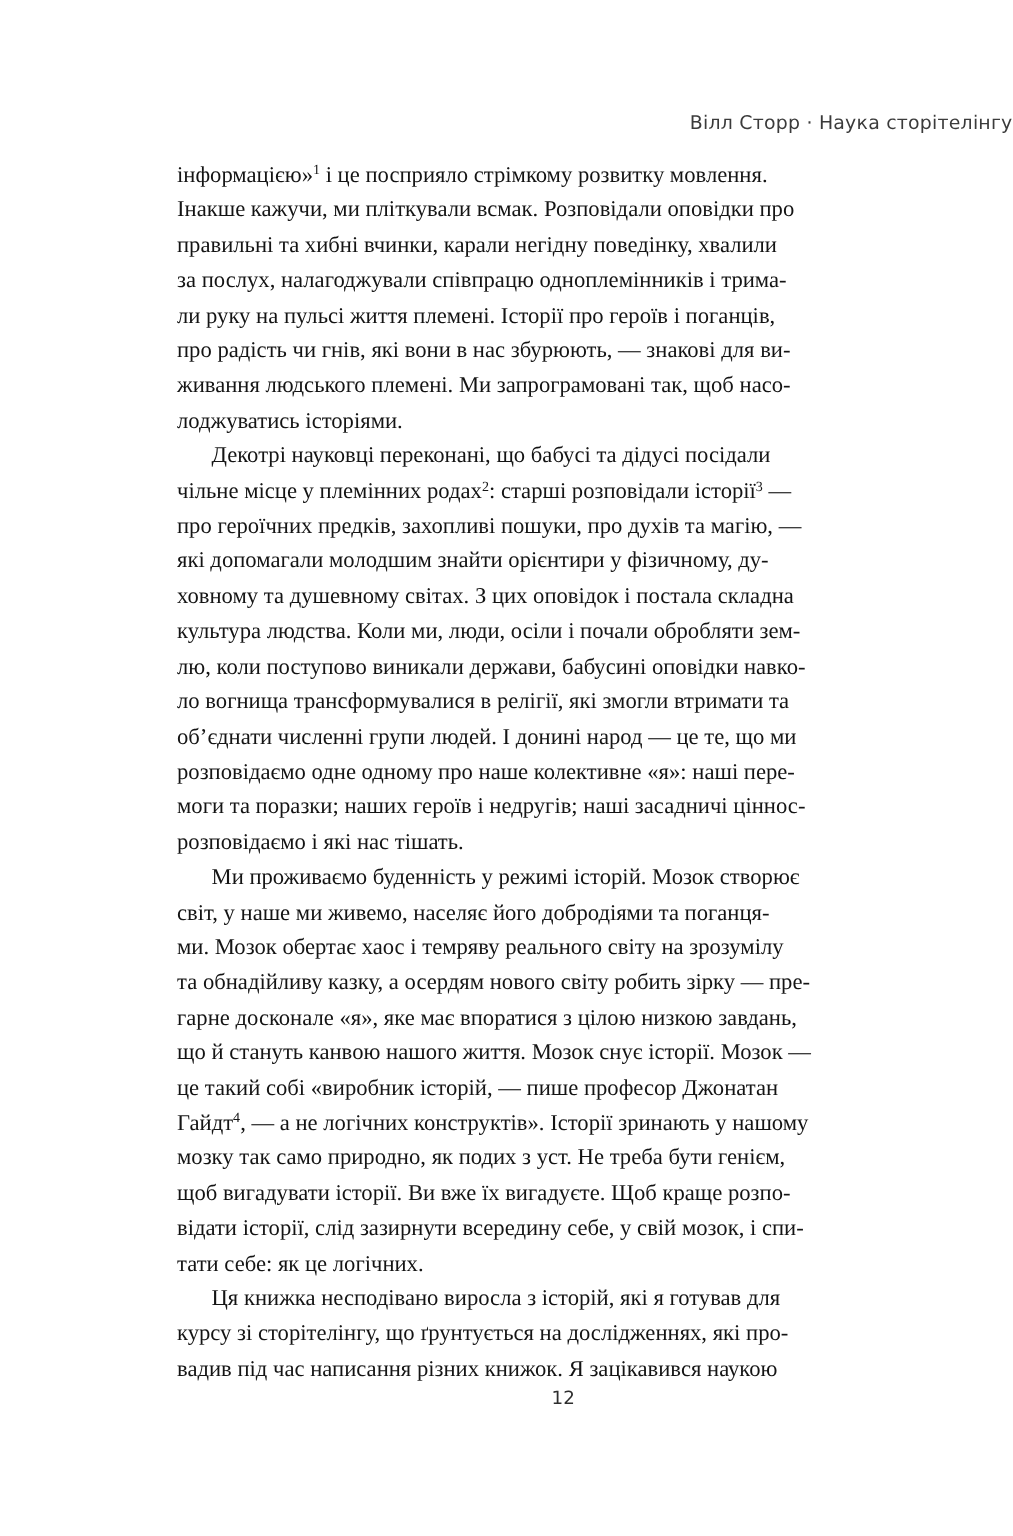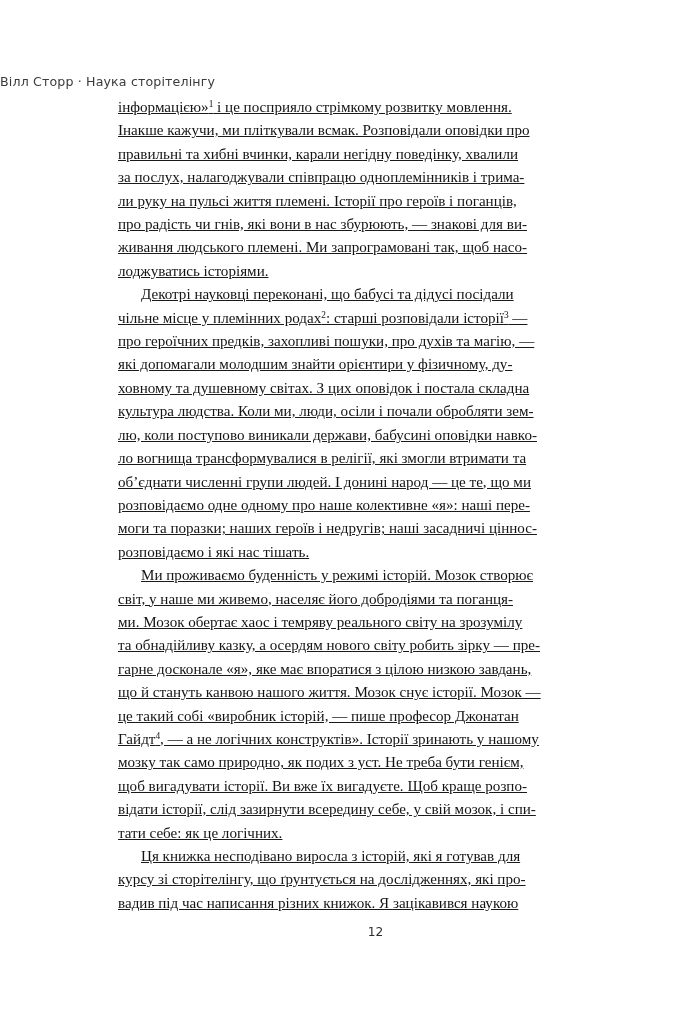--- a/index.html
+++ b/index.html
@@ -24,35 +24,34 @@
     background: #ffffff;
     box-sizing: border-box;
   }
 
   
   .running-head {
     position: absolute;
     top: 74px;
     left: 0;
     width: 675px;
-    text-align: left;
+    text-align: right;
     font-family: "DejaVu Sans", "Liberation Sans", sans-serif;
     font-size: 12.6px;
     letter-spacing: 0.15px;
     color: #3b3b3b;
     white-space: nowrap;
   }
 
   
   .textblock {
     position: absolute;
-    top: 96px;
+    top: 106px;
     left: 118px;
     width: 440px;
-    text-decoration: underline;
   }
 
   .para {
     margin: 0;
     font-size: 15.1px;
     line-height: 23.4px;
     color: #141414;
     text-align: left;
   }
 

